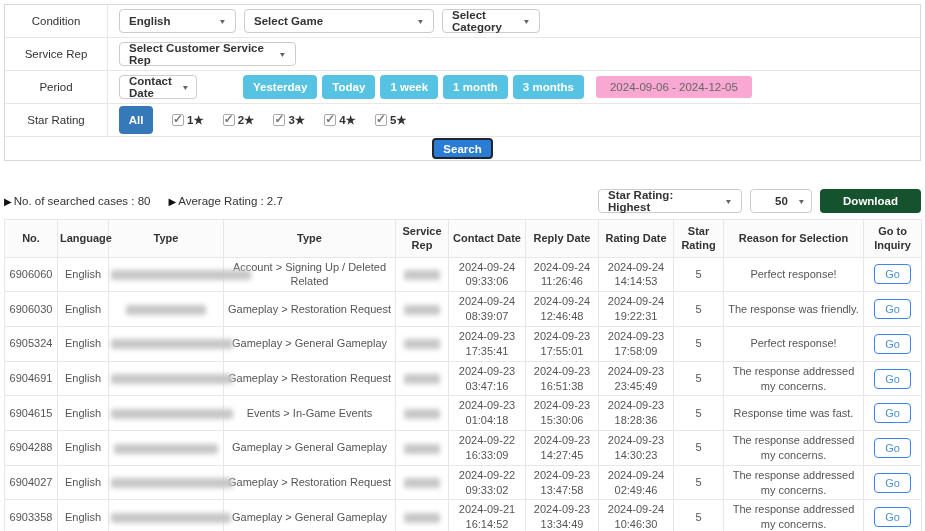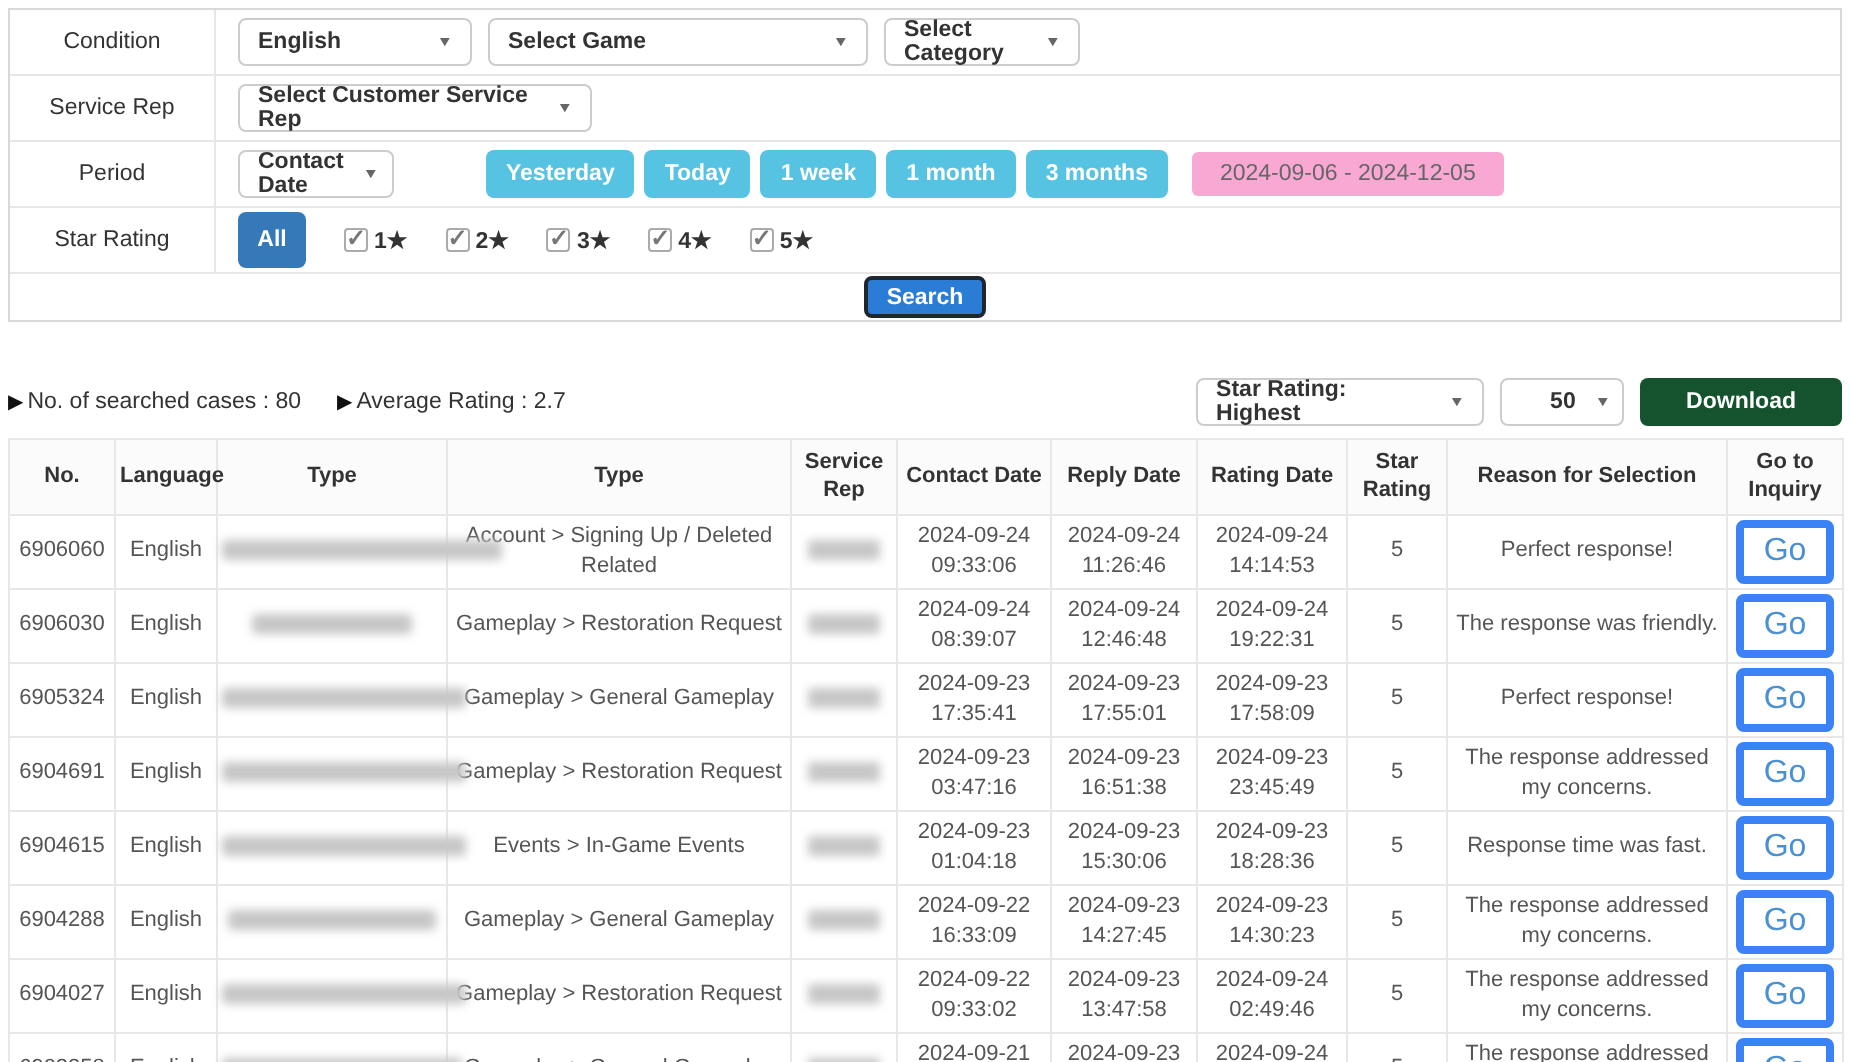--- a/index.html
+++ b/index.html
@@ -67,22 +67,22 @@
   
   table { width: 917px; margin: 0 4px; border-collapse: collapse; table-layout: fixed;
     border: 1px solid #d9d9d9; }
   th, td { border: 1px solid #e7e7e7; text-align: center; vertical-align: middle; }
   th { background: #fbfbfb; font-size: 11px; font-weight: bold; color: #333;
     padding: 4px 2px; height: 30px; line-height: 1.3; }
   td { font-size: 11px; color: #555; padding: 2px; height: 34px; line-height: 1.35; }
   td.date { white-space: pre-line; }
   .blur-bar { display: inline-block; height: 10px; border-radius: 2px;
     background: #c7c7c7; filter: blur(2.5px); vertical-align: middle; }
-  .go-btn { border: 4px solid #3b82f6; border-radius: 4px; background: #fff;
-    color: #4a90d2; font-size: 16px; font-family: inherit; padding: 3px 10px;
+  .go-btn { border: 1px solid #3b82f6; border-radius: 4px; background: #fff;
+    color: #4a90d2; font-size: 11px; font-family: inherit; padding: 3px 10px;
     cursor: pointer; }
 </style>
 </head>
 <body>
 
 <div class="filter-panel">
 
   <div class="f-row">
     <div class="f-label">Condition</div>
     <div class="f-content">

